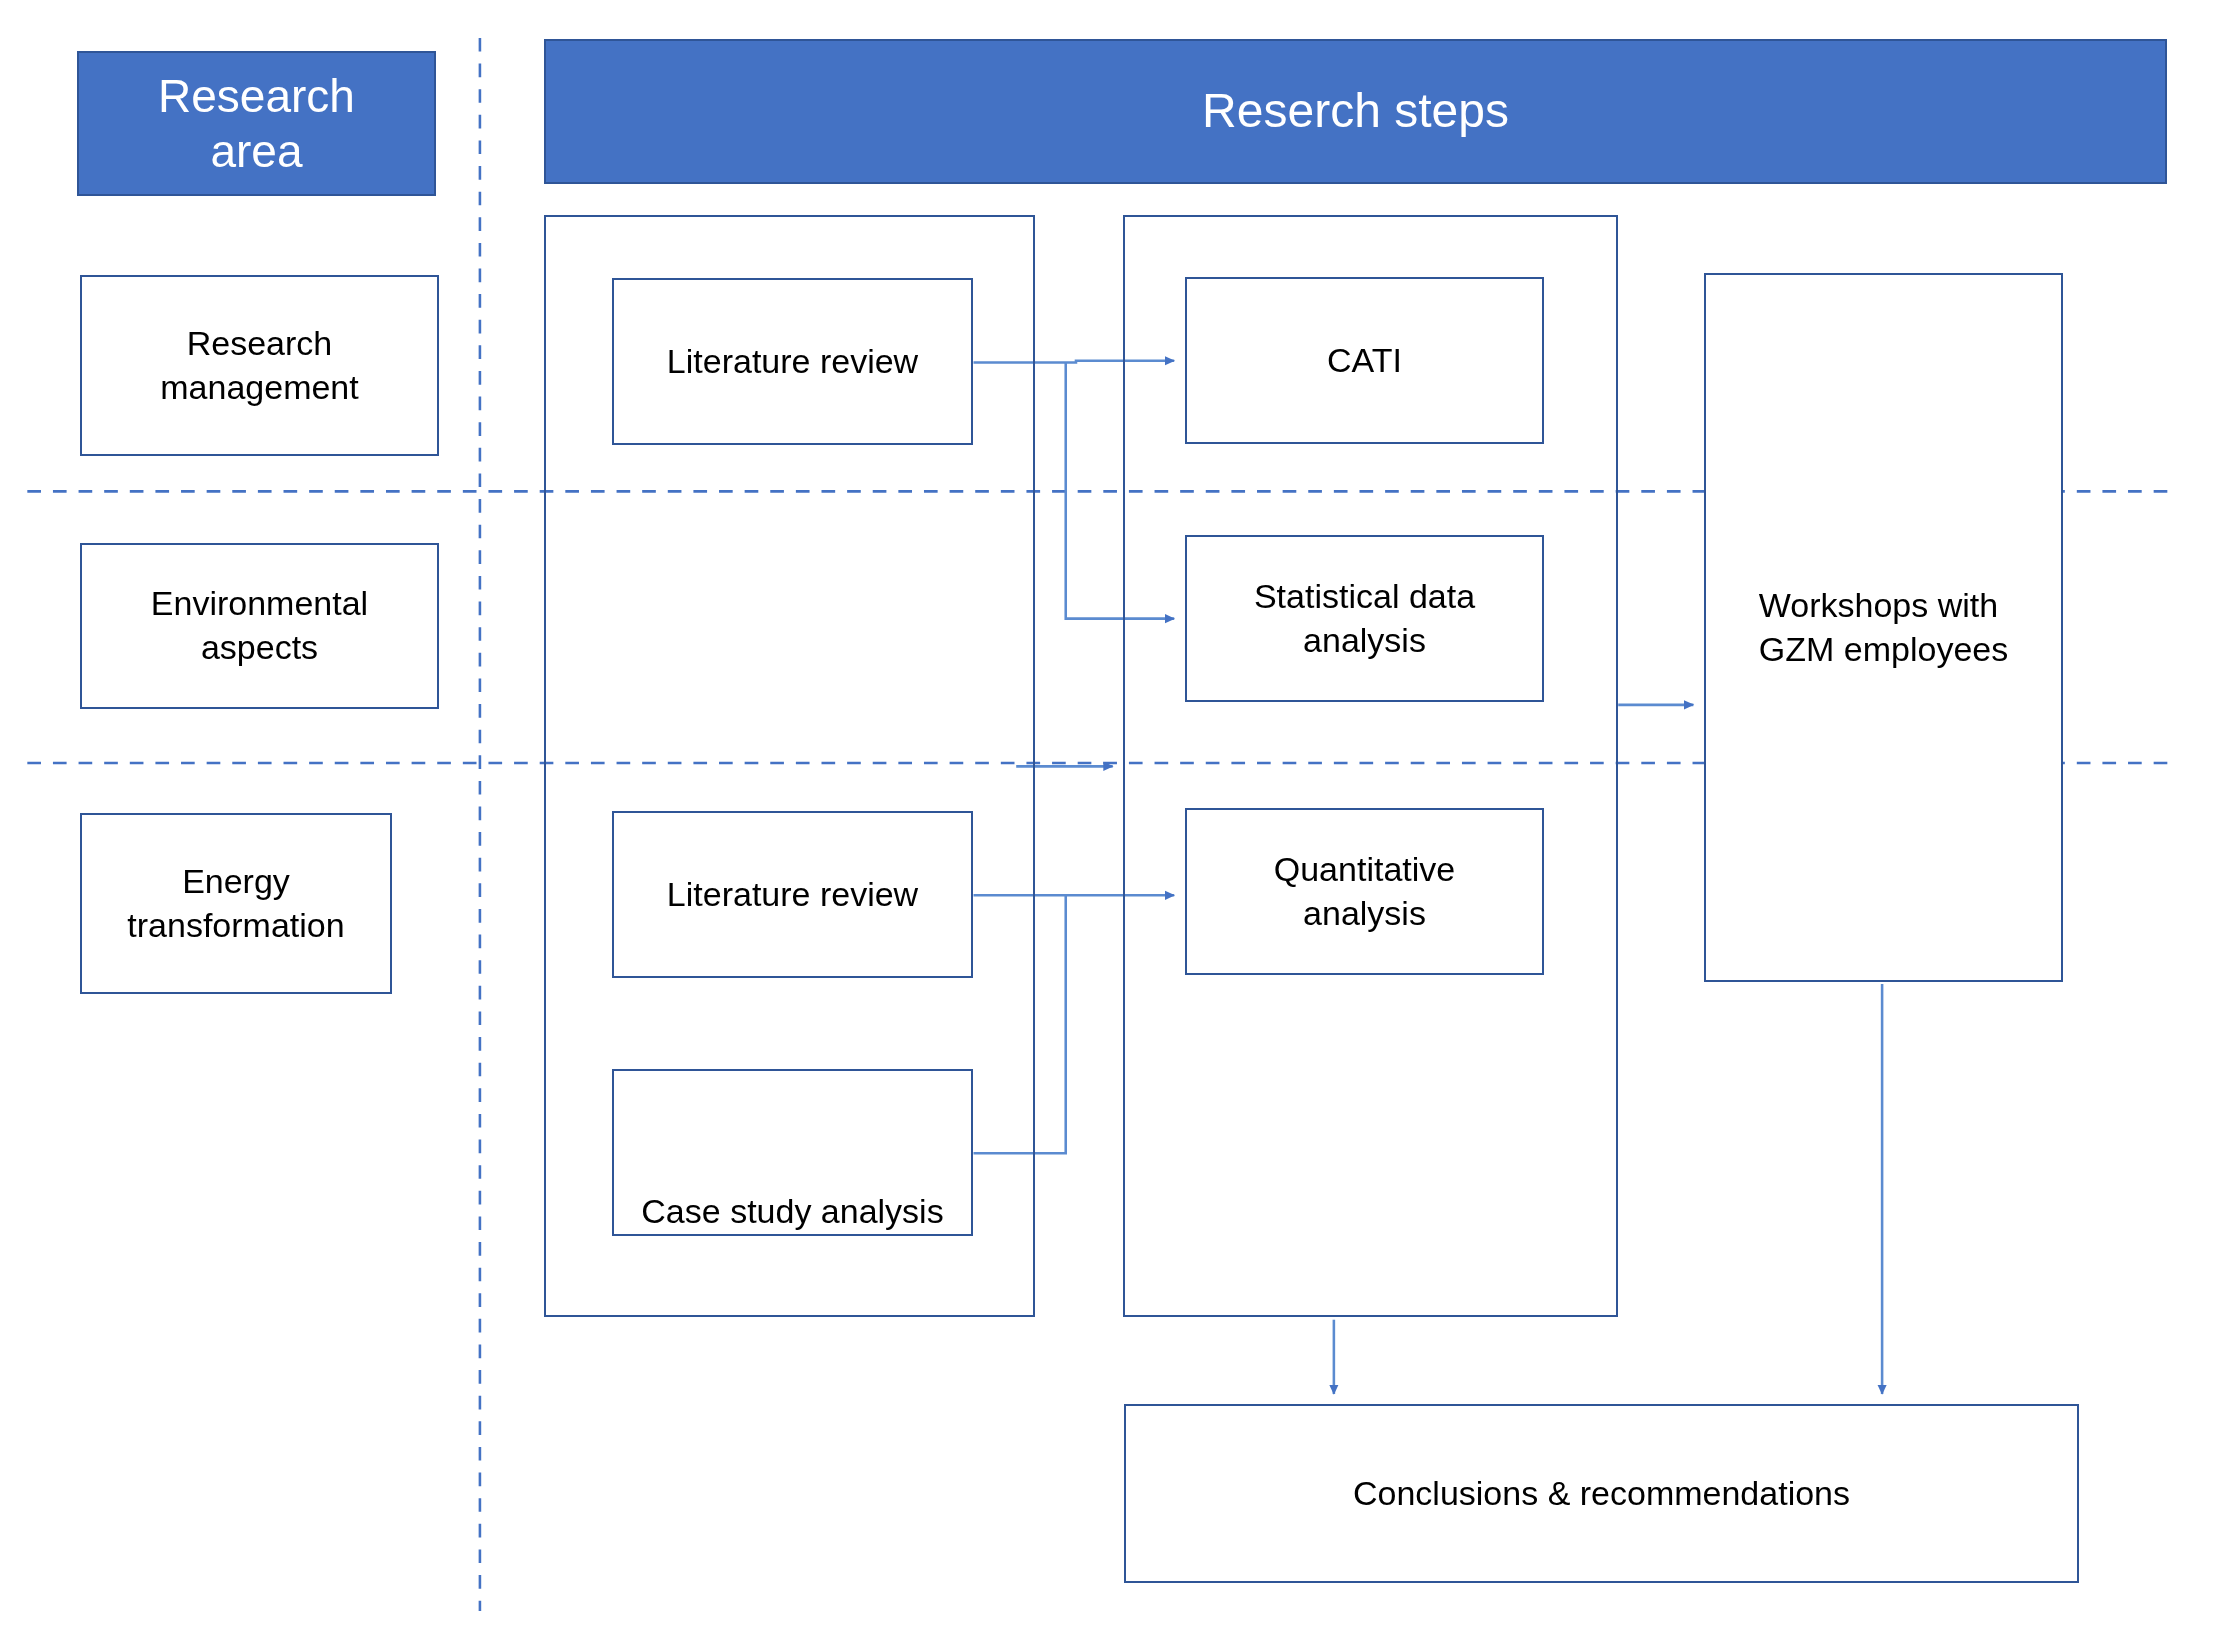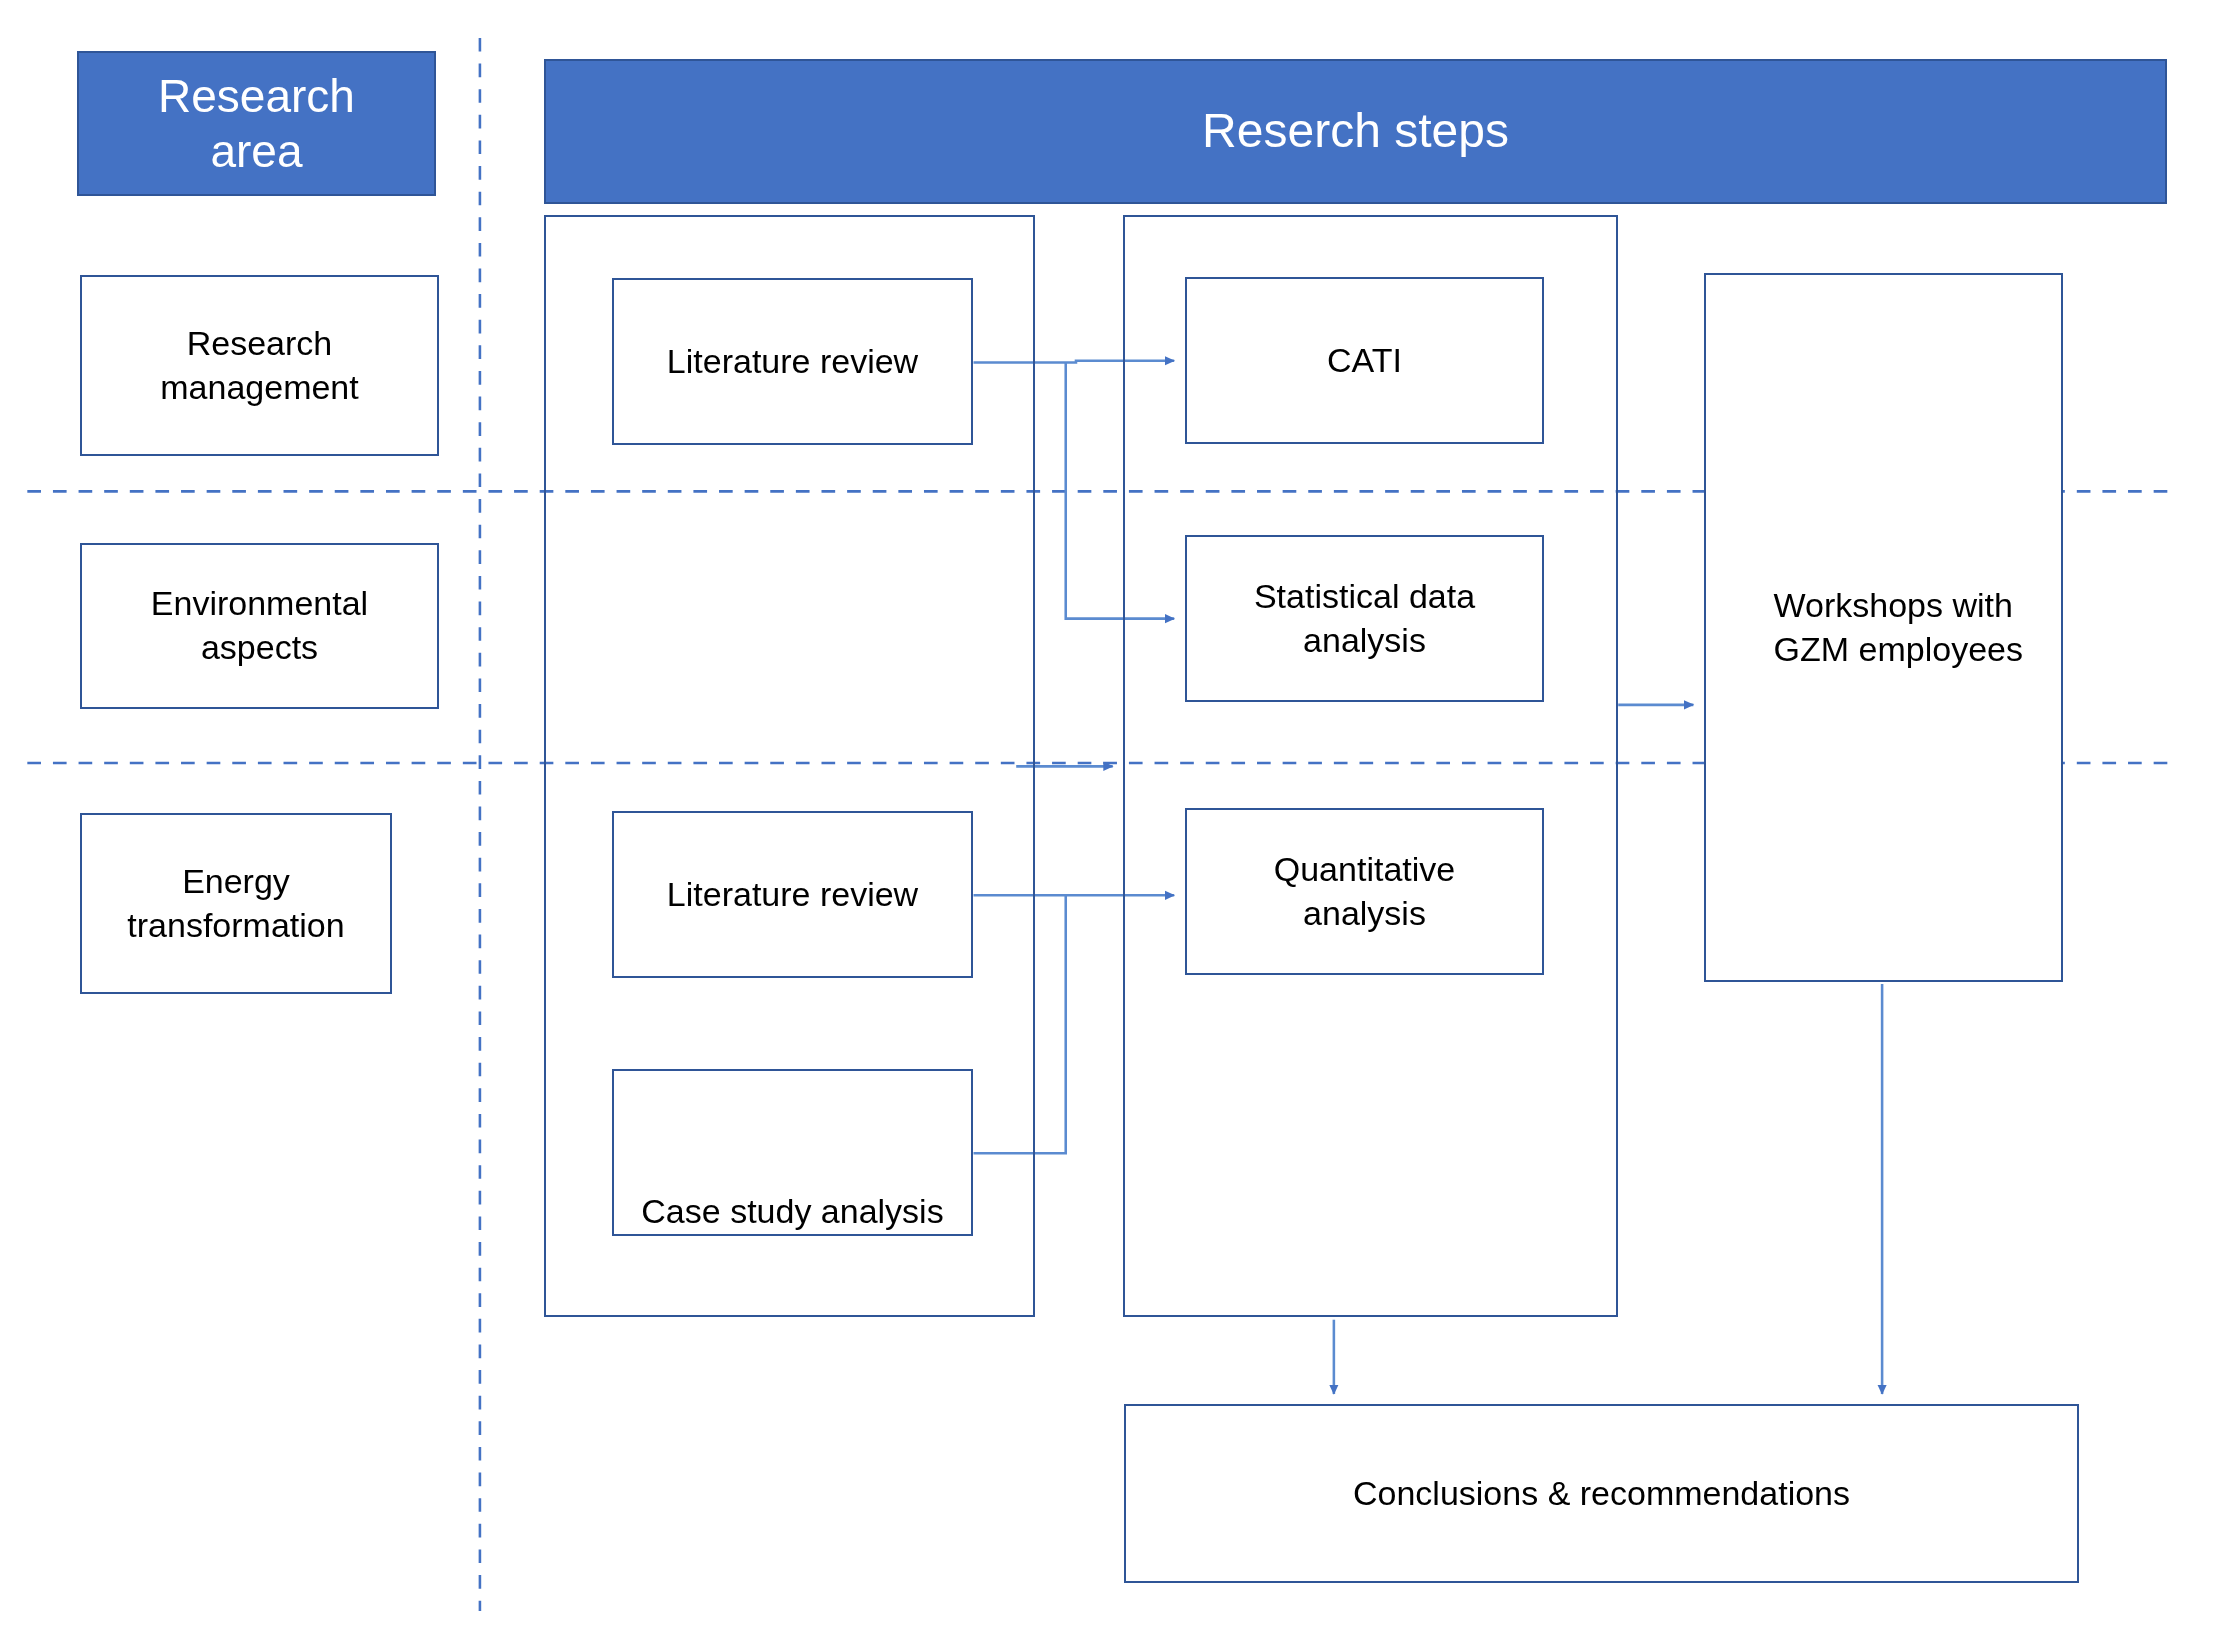--- a/index.html
+++ b/index.html
@@ -33,21 +33,20 @@
     line-height: 1.18;
   }
   #banner-research-area {
     left: 77px; top: 39px; width: 359px; height: 145px;
     font-size: 46px;
     margin-top: 12px;
   }
   #banner-research-steps {
     left: 544px; top: 39px; width: 1623px; height: 145px;
     font-size: 48px;
-    margin-top: 20px;
   }
 
   
   .node {
     border: 2.6px solid #2f5597;
     background: #ffffff;
     display: flex;
     align-items: center;
     justify-content: center;
     text-align: center;
@@ -73,21 +72,21 @@
   #node-literature-review-1 { left: 612px;  top: 278px;  width: 361px; height: 167px; }
   #node-literature-review-2 { left: 612px;  top: 811px;  width: 361px; height: 167px; }
   #node-case-study-analysis { left: 612px;  top: 1069px; width: 361px; height: 167px; align-items: flex-end; }
 
   #node-cati                { left: 1185px; top: 277px;  width: 359px; height: 167px; }
   #node-statistical-data    { left: 1185px; top: 535px;  width: 359px; height: 167px; }
   #node-quantitative        { left: 1185px; top: 808px;  width: 359px; height: 167px; }
 
   #node-workshops {
     left: 1704px; top: 273px; width: 359px; height: 709px;
-    justify-content: flex-end;
+    justify-content: center;
     text-align: left;
     padding: 0 38px;
   }
   #node-conclusions { left: 1124px; top: 1404px; width: 955px; height: 179px; }
 
   
   #wires {
     position: absolute;
     left: 0; top: 0;
     width: 2216px; height: 1648px;

